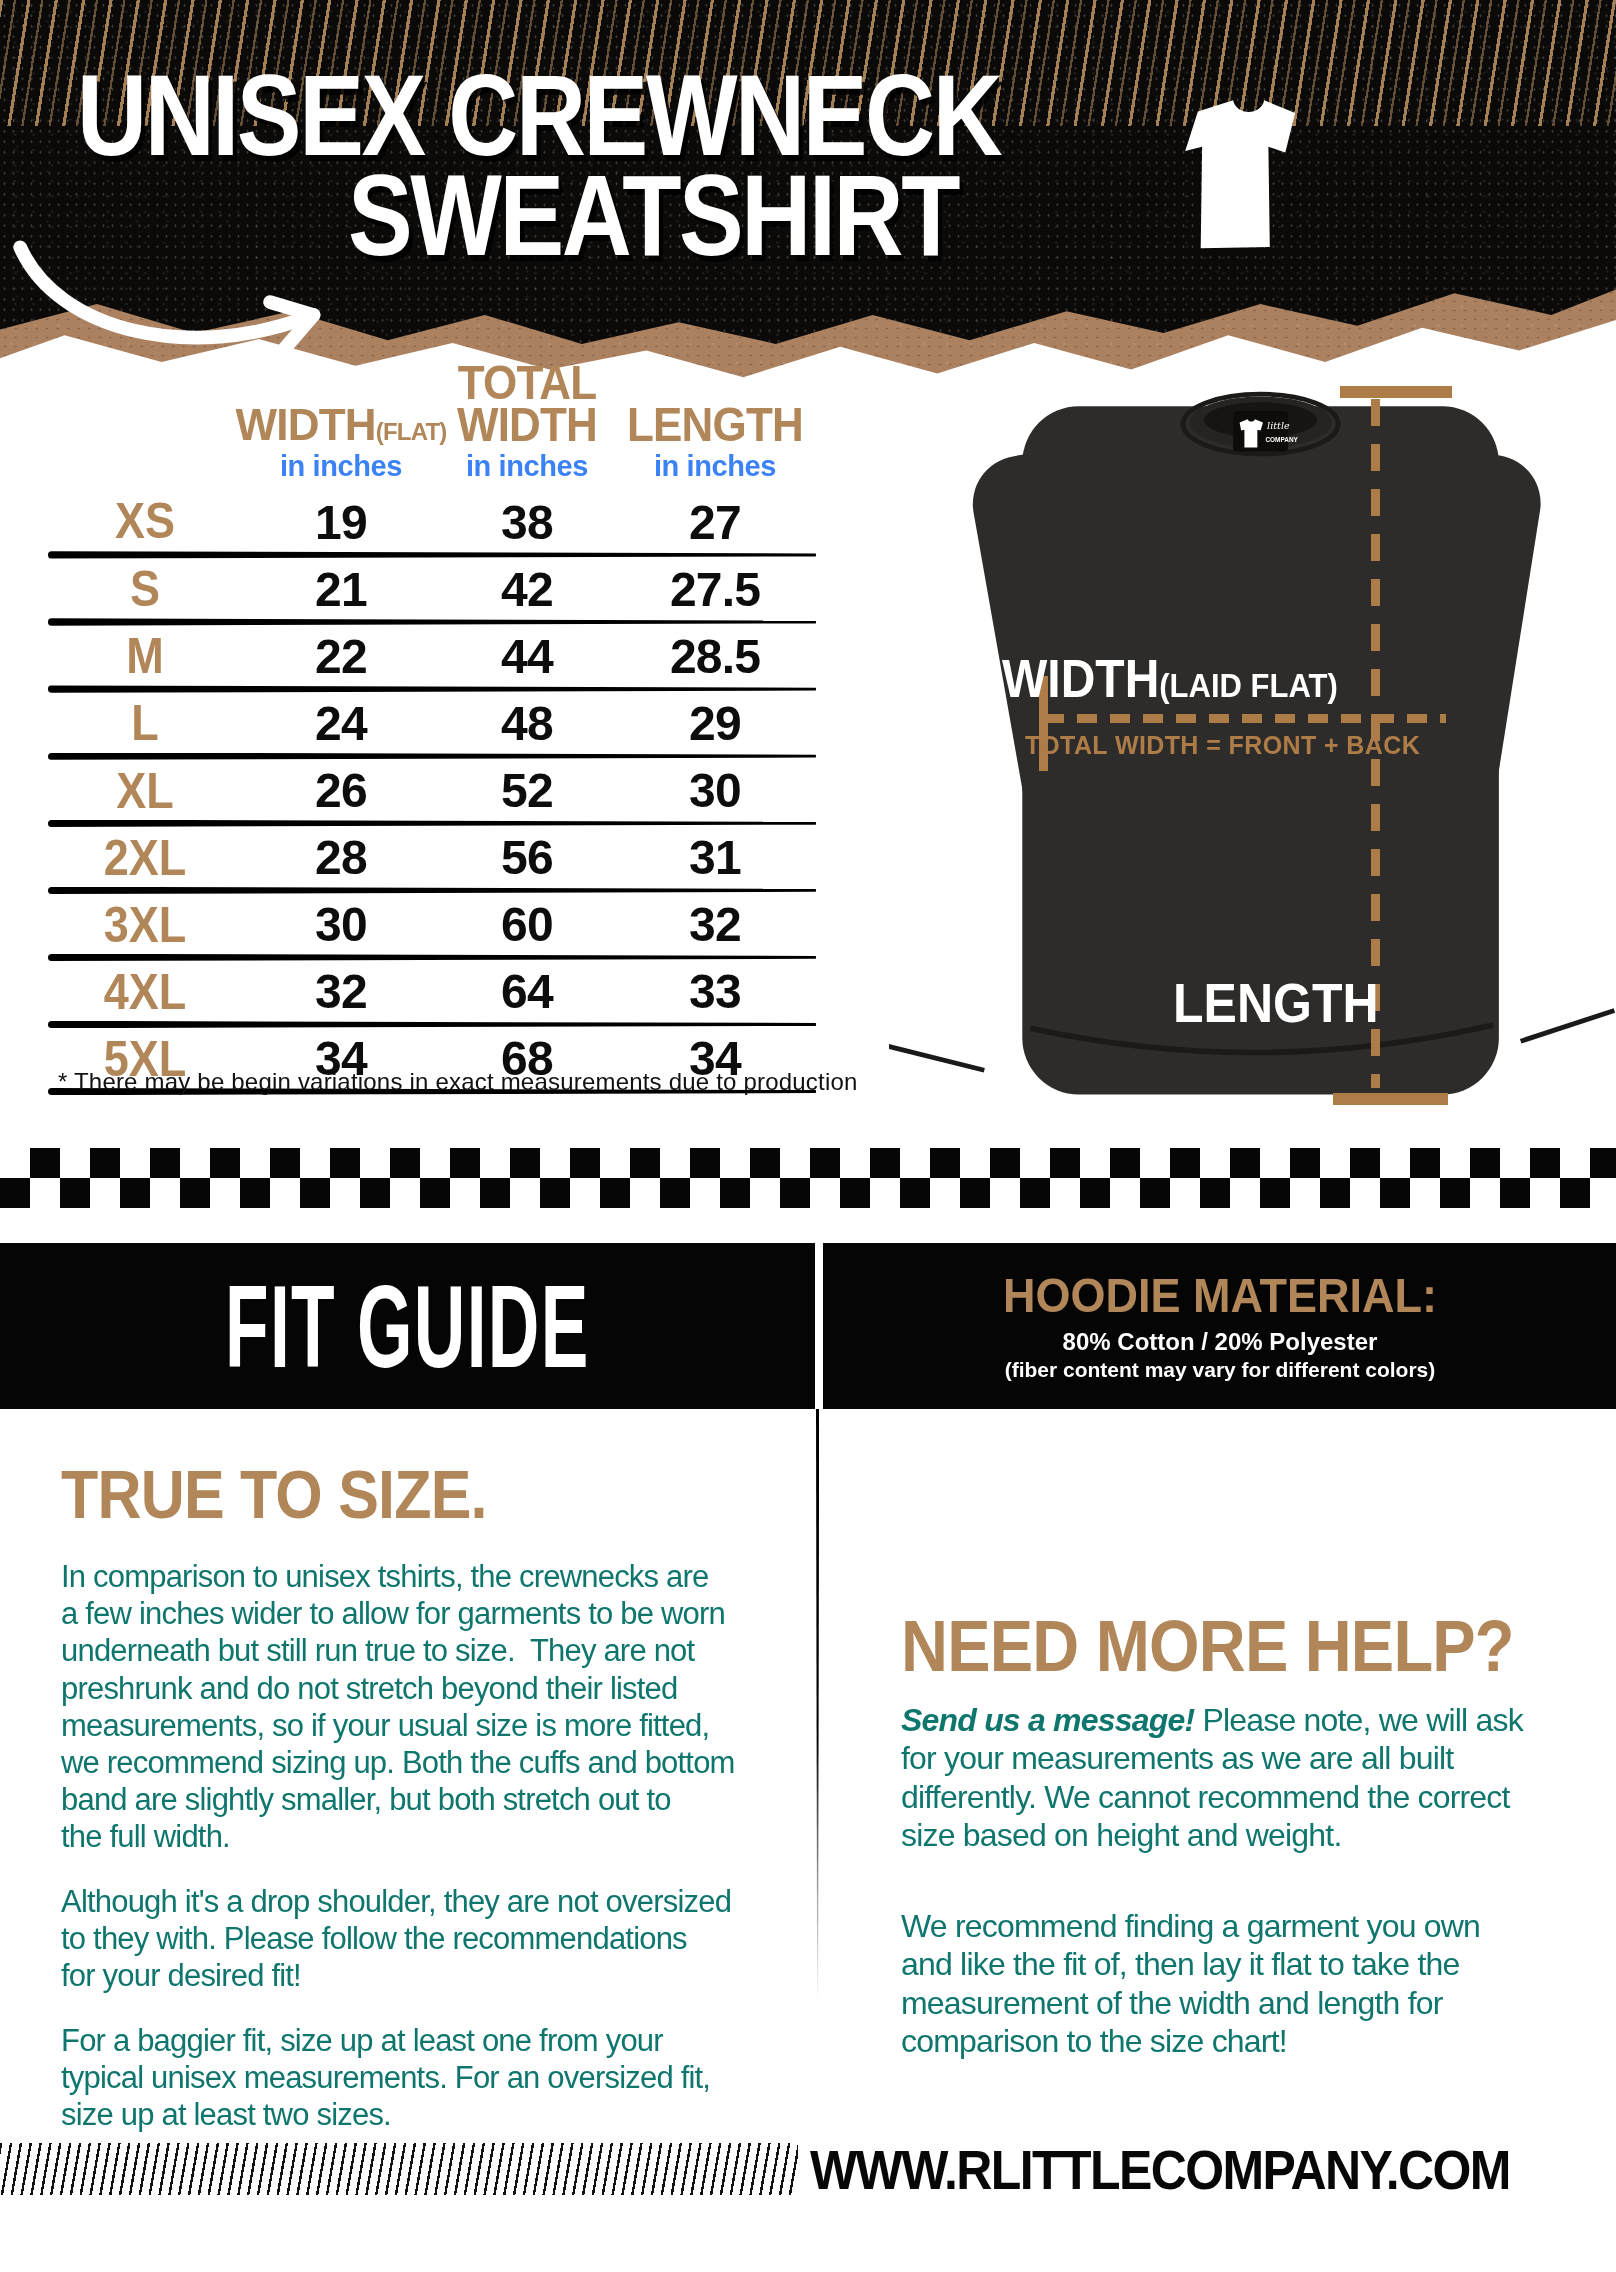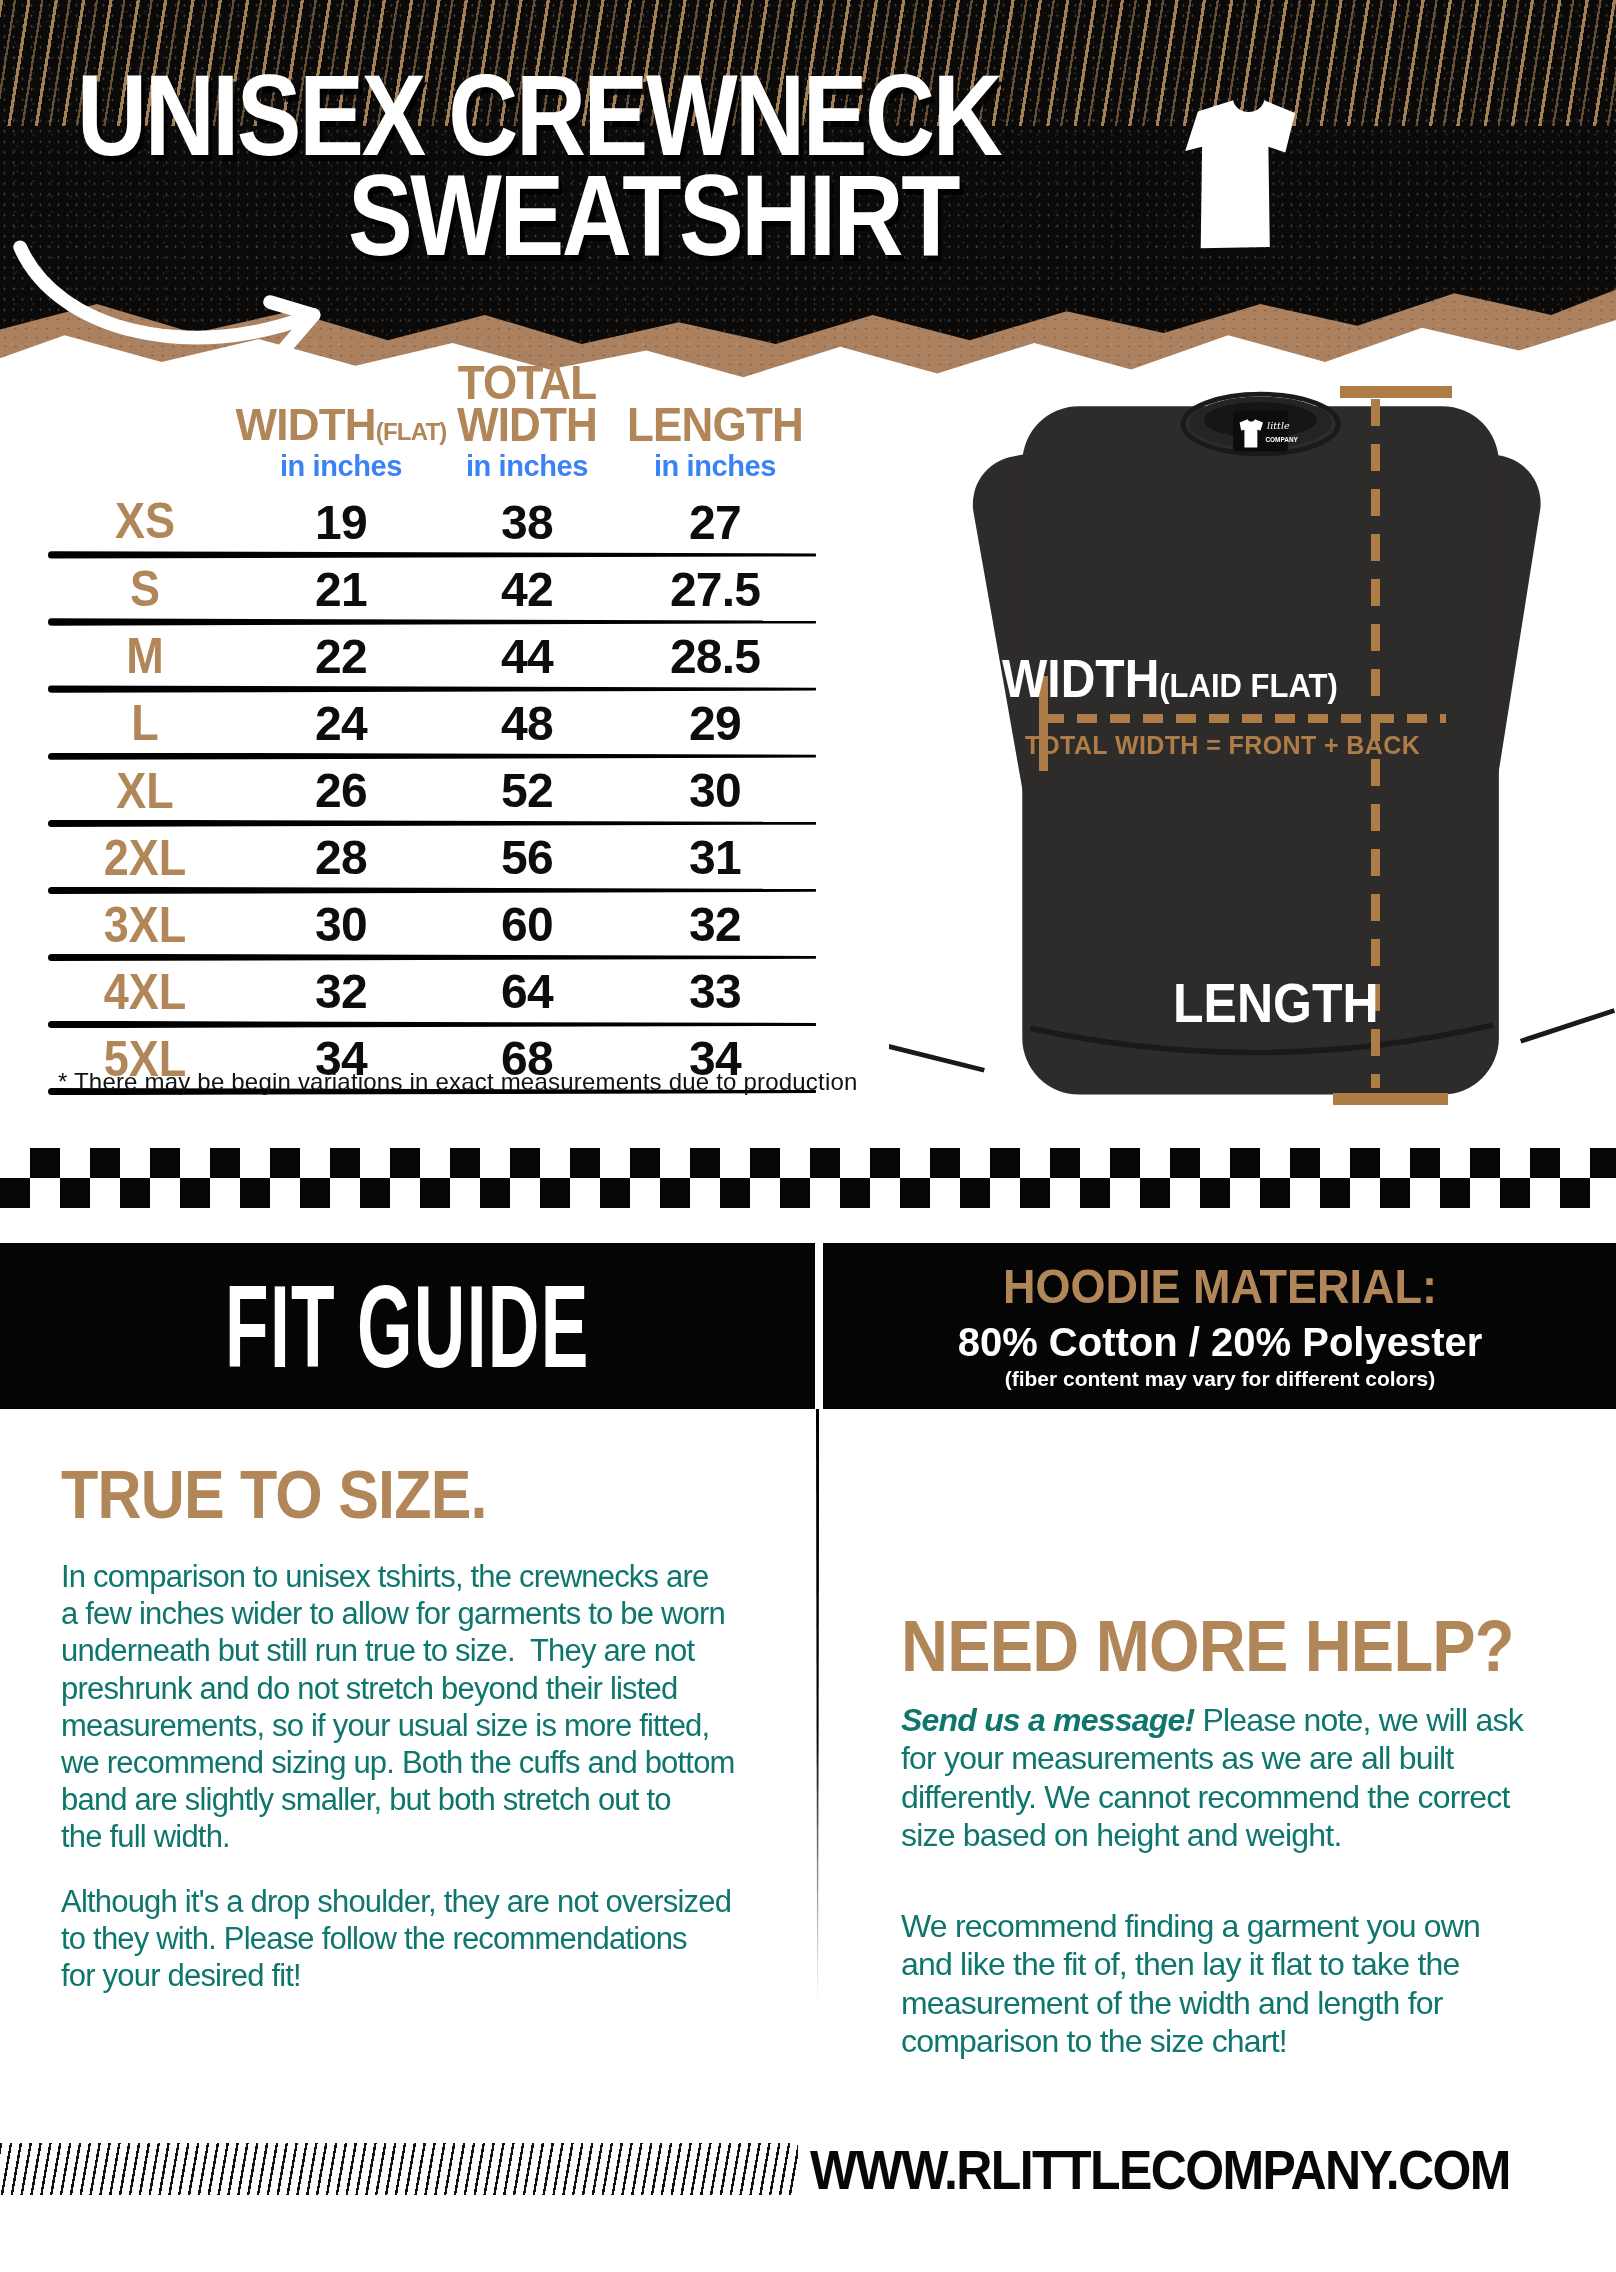--- a/index.html
+++ b/index.html
@@ -68,21 +68,21 @@
     background-size:60px 60px;}
 
   
   #fit-banner{left:0;top:1243px;width:815px;height:166px;background:#050505;
     display:flex;align-items:center;justify-content:center;}
   #fit-banner span{color:#fff;font-weight:bold;font-size:87px;letter-spacing:1.6px;
     transform:scale(.82,1.35);white-space:pre;}
   #mat-banner{left:823px;top:1243px;width:794px;height:166px;background:#050505;
     display:flex;flex-direction:column;align-items:center;justify-content:center;}
   #mat-title{color:#b1875a;font-weight:bold;font-size:45px;letter-spacing:0;transform:scaleY(1.05);white-space:pre;}
-  #mat-line1{color:#fff;font-weight:bold;font-size:40px;margin-top:6.5px;white-space:pre;}
+  #mat-line1{color:#fff;font-weight:bold;font-size:24px;margin-top:6.5px;white-space:pre;}
   #mat-line2{color:#fff;font-weight:bold;font-size:21px;margin-top:1.6px;white-space:pre;}
   #col-divider{left:816px;top:1409px;width:3.2px;height:594px;
     background:linear-gradient(to bottom,#000 0%,#000 55%,rgba(0,0,0,.4) 80%,transparent 100%);
     clip-path:polygon(0 0,100% 0,65% 100%,35% 100%);}
 
   
   .tan-heading{color:#b1875a;font-weight:bold;letter-spacing:-0.8px;transform:scaleY(1.12);
     transform-origin:top left;white-space:pre;}
   #tts-heading{left:61px;top:1455px;font-size:61px;}
   #help-heading{left:901px;top:1604px;font-size:65px;}
@@ -315,20 +315,23 @@
 a few inches wider to allow for garments to be worn
 underneath but still run true to size.  They are not
 preshrunk and do not stretch beyond their listed
 measurements, so if your usual size is more fitted,
 we recommend sizing up. Both the cuffs and bottom
 band are slightly smaller, but both stretch out to
 the full width.</div>
   <div id="tts-p2" class="abs body-text">Although it's a drop shoulder, they are not oversized
 to they with. Please follow the recommendations
 for your desired fit!</div>
+  <div id="tts-p3" class="abs body-text">For a baggier fit, size up at least one from your
+typical unisex measurements. For an oversized fit,
+size up at least two sizes.</div>
 
   <div id="help-heading" class="abs tan-heading">NEED MORE HELP?</div>
   <div id="help-p1" class="abs body-text"><span class="bold-italic">Send us a message!</span><span> Please note, we will ask
 for your measurements as we are all built
 differently. We cannot recommend the correct
 size based on height and weight.</span></div>
   <div id="help-p2" class="abs body-text">We recommend finding a garment you own
 and like the fit of, then lay it flat to take the
 measurement of the width and length for
 comparison to the size chart!</div>

